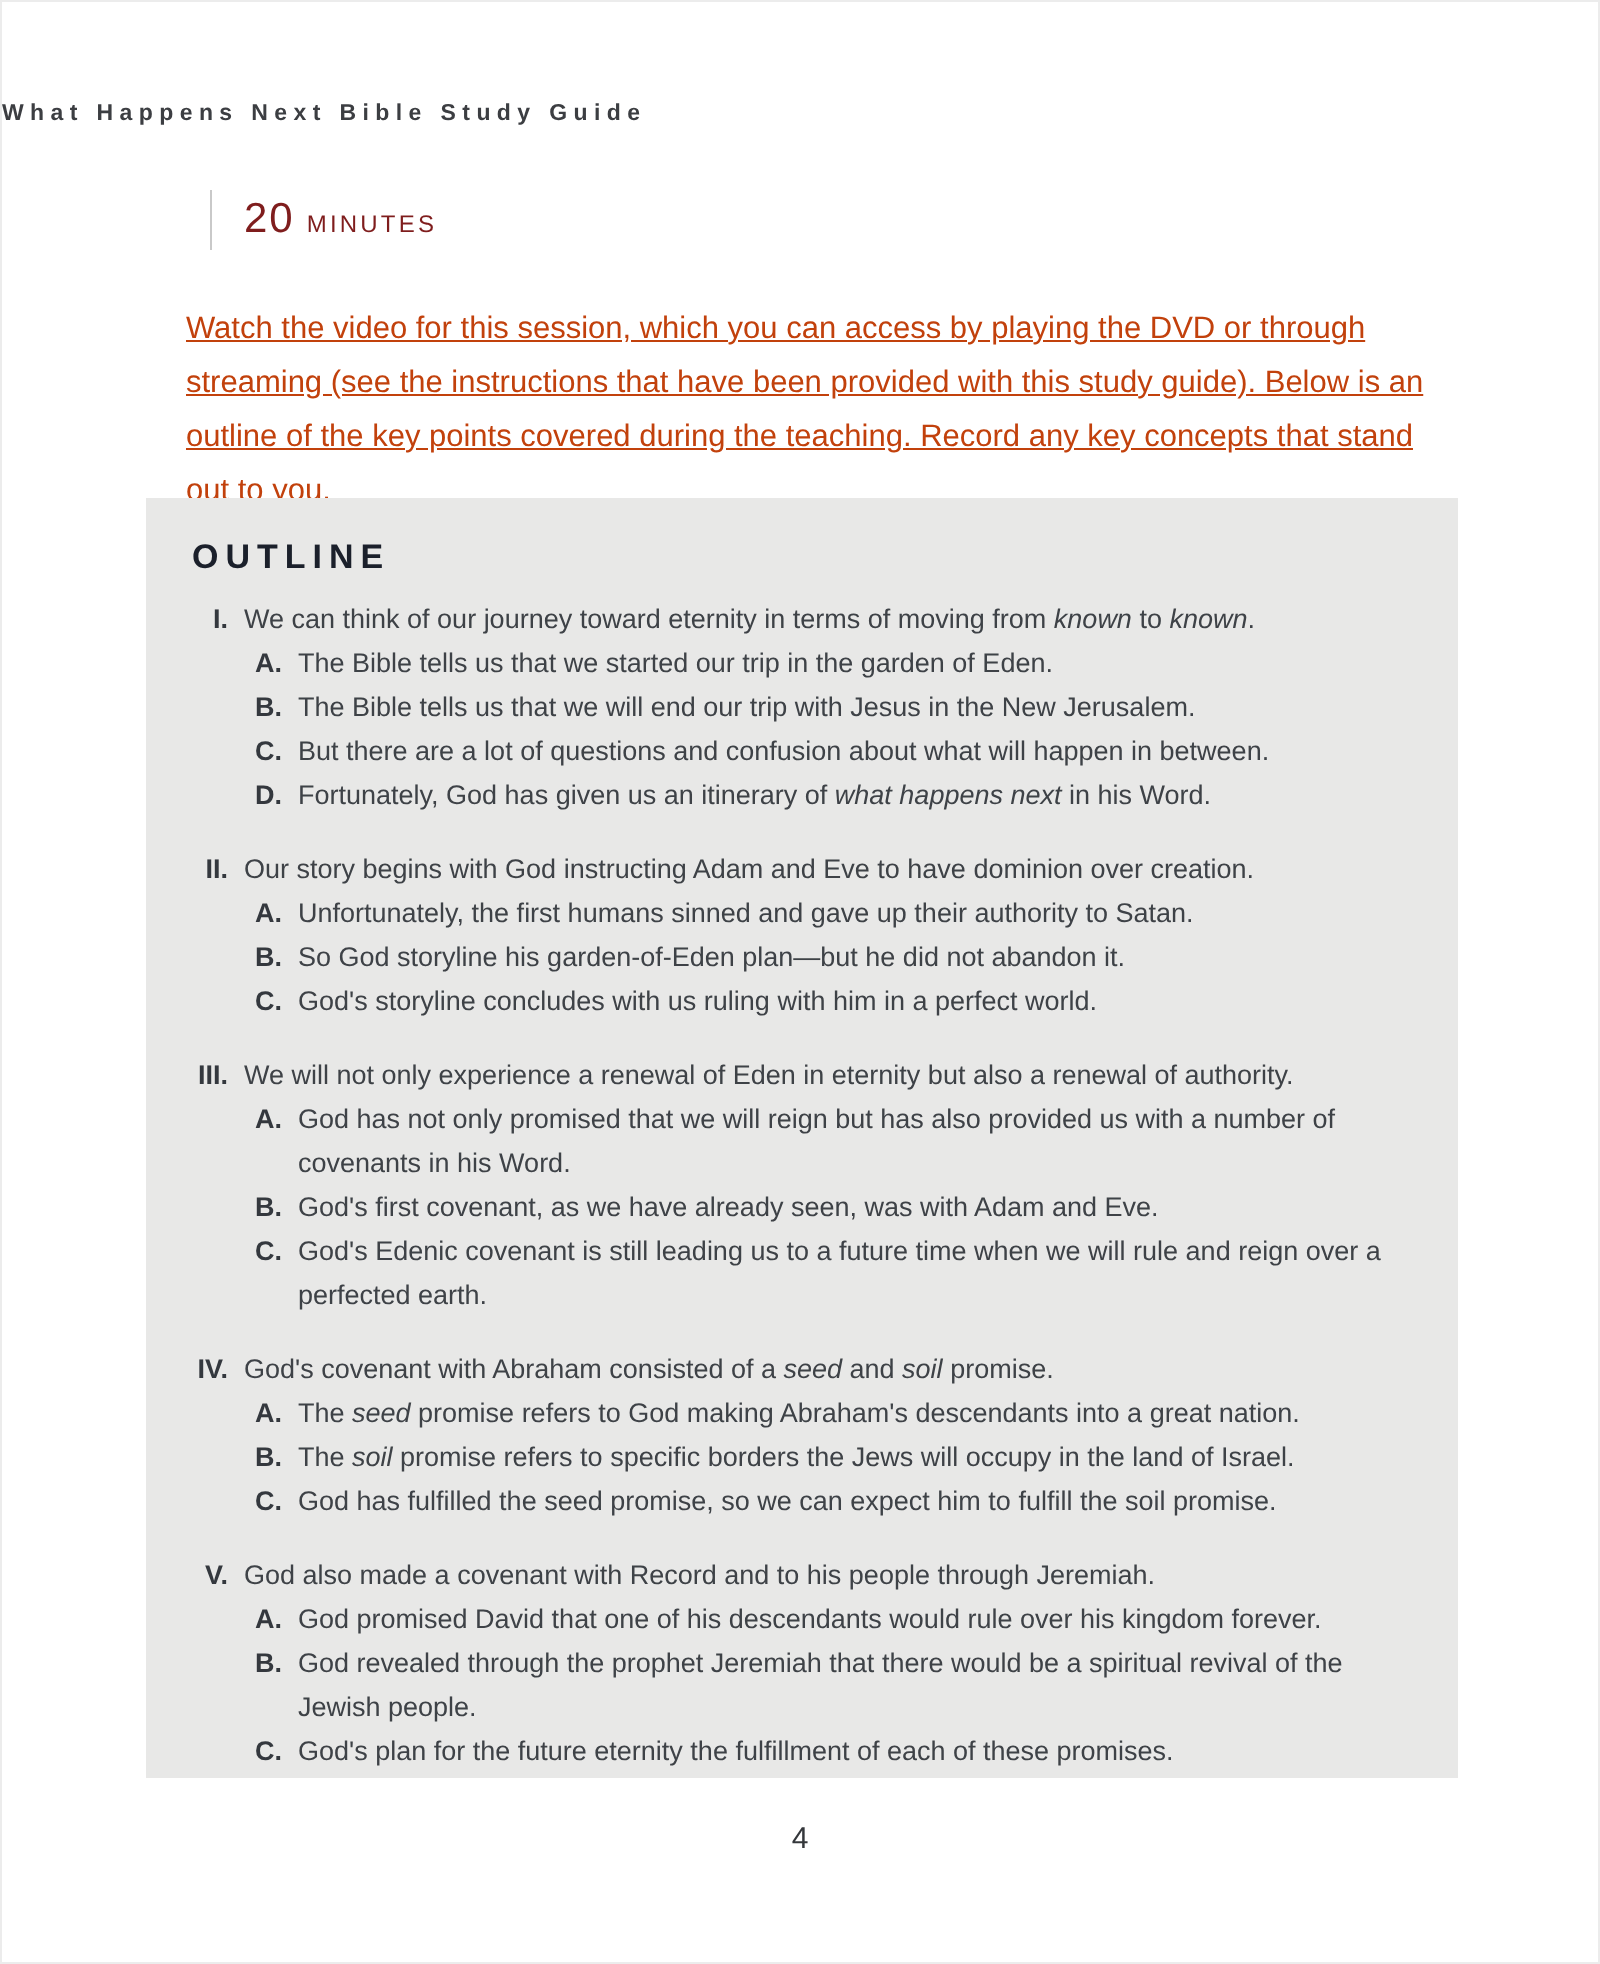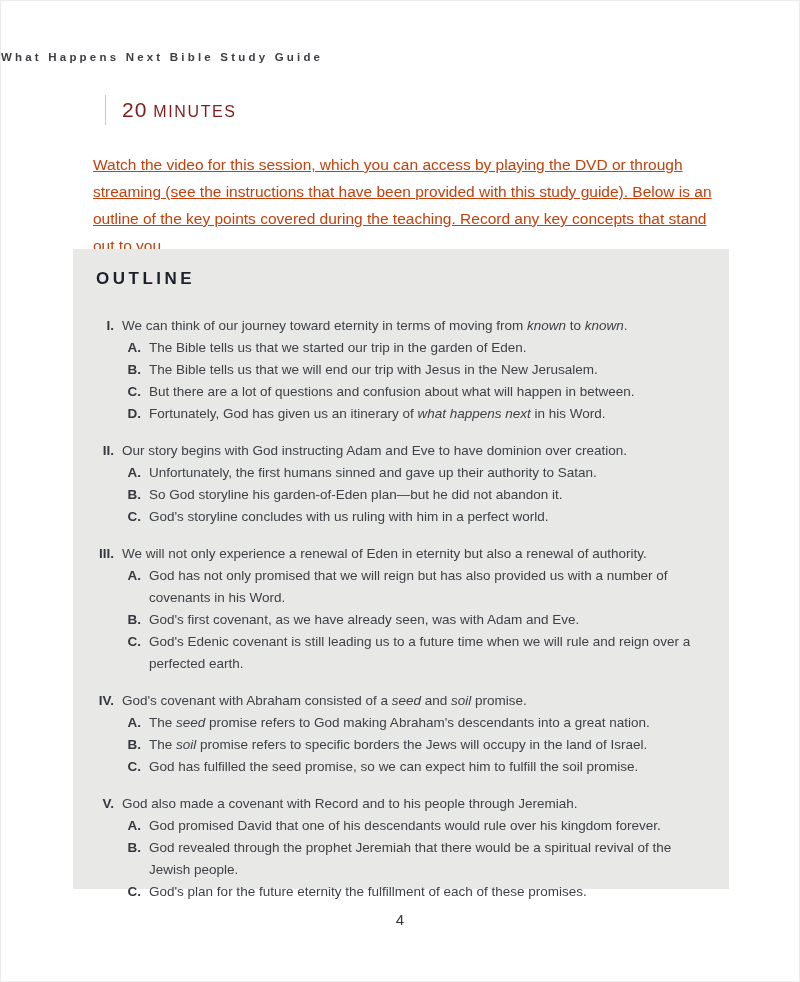--- a/index.html
+++ b/index.html
@@ -43,21 +43,21 @@
     align-items: baseline;
     color: #7f1d1d;
   }
   .watch-duration .val {
     font-size: 21px;
     font-weight: 300;
     letter-spacing: 1px;
     margin-right: 6px;
   }
   .watch-duration .unit {
-    font-size: 16px;
+    font-size: 12px;
     font-weight: 400;
     letter-spacing: 1.6px;
   }
   .intro {
     margin: 26px 16px 0 92px;
     width: 620px;
     font-size: 15.5px;
     line-height: 27px;
     color: #c2410c;
     text-decoration: underline;
@@ -69,21 +69,21 @@
     width: 656px;
     height: 640px;
     background: #e8e8e7;
     padding: 20px 18px 24px 23px;
   }
   .outline-title {
     font-size: 17px;
     font-weight: 800;
     letter-spacing: 3.5px;
     color: #1b202b;
-    margin-bottom: 26px;
+    margin-bottom: 10px;
   }
   .section { margin-top: 8px; margin-bottom: 15px; }
   .section:last-child { margin-bottom: 0; }
   .row {
     display: flex;
     font-size: 13.5px;
     line-height: 22px;
     color: #3e4247;
   }
   .row .num {

